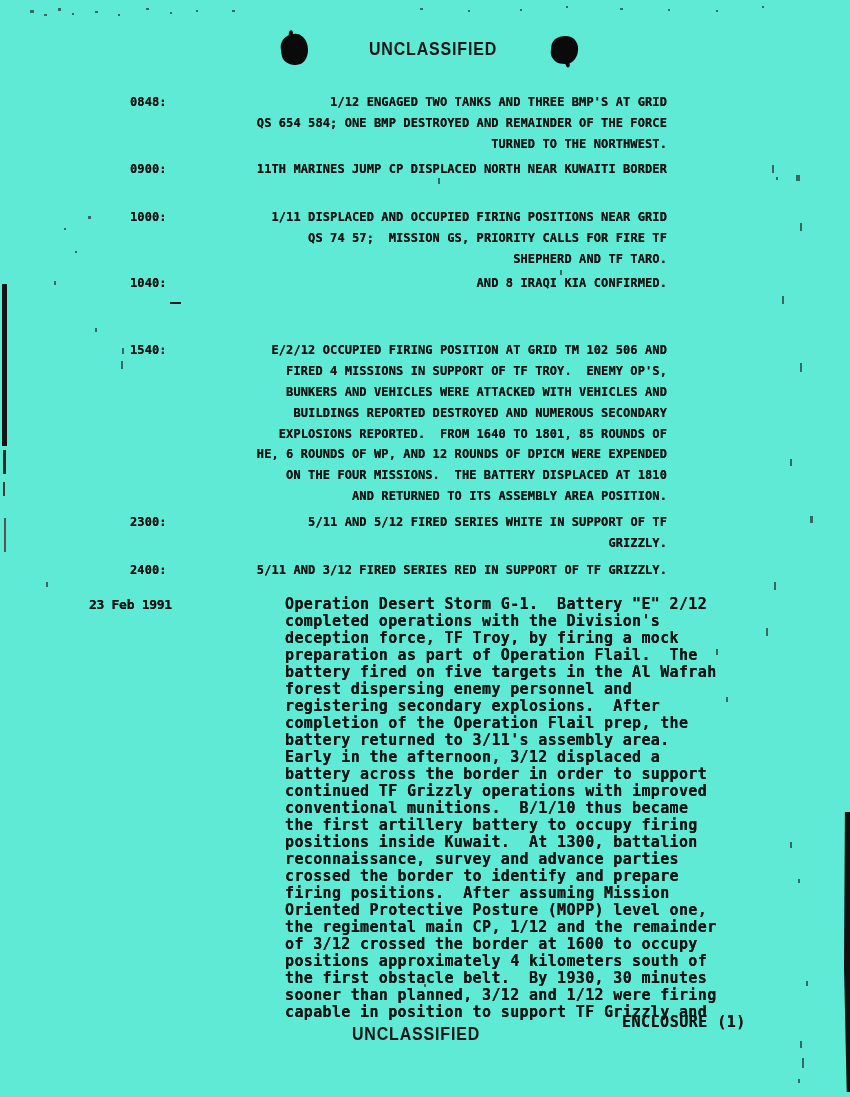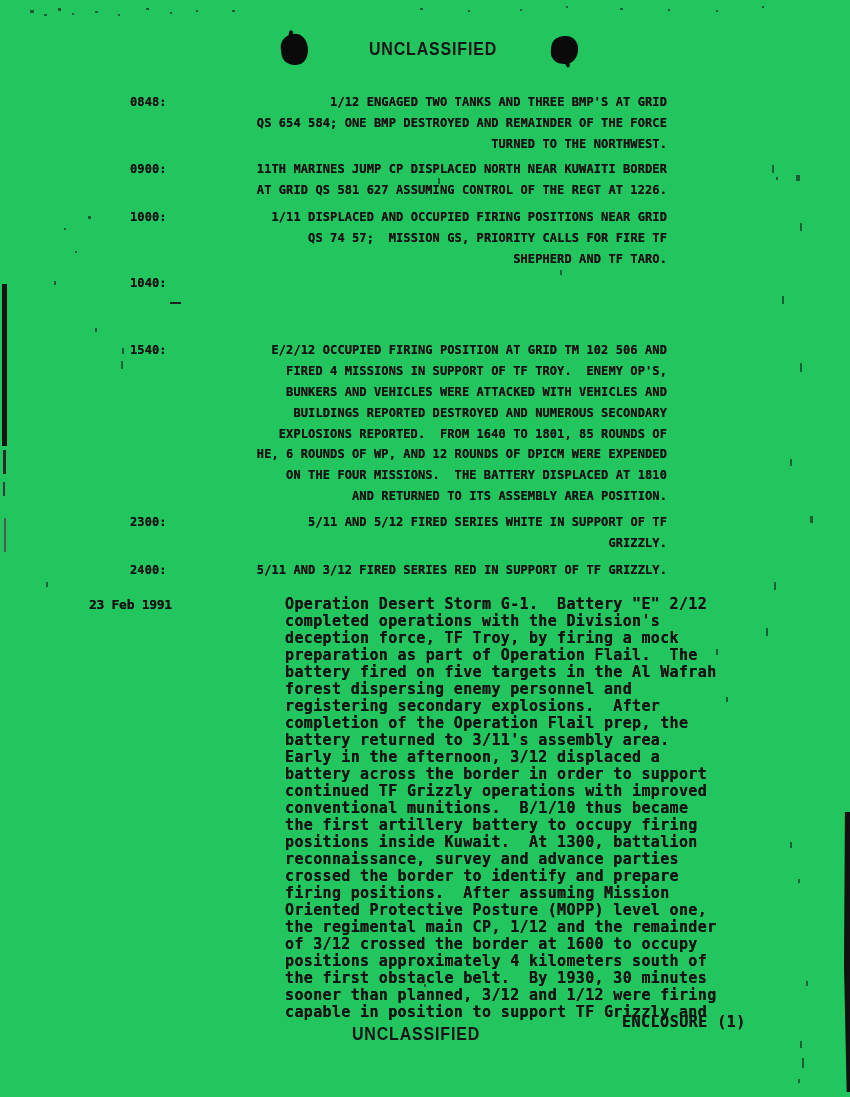--- a/index.html
+++ b/index.html
@@ -1,19 +1,19 @@
 <!DOCTYPE html>
 <html><head>
 <meta charset="utf-8">
 <style>
   html,body{margin:0;padding:0;background:#e8e8e6;}
   .page{
     position:relative;
     width:850px;height:1097px;
-    background:#22c55e;
+    background:#5eead4;
     overflow:hidden;
     font-family:"DejaVu Sans Mono", monospace;
     color:#131313;
   }
   
   .classification{
     position:absolute;
     font-family:"Liberation Sans", sans-serif;
     font-weight:bold;
     font-size:19px;
@@ -89,23 +89,23 @@
 <body>
 
 <div class="page">
 
   <div class="stamp-dot left"></div>
   <div class="classification header">UNCLASSIFIED</div>
   <div class="stamp-dot right"></div>
 
   <div id="log-entries">
       <div class="log-entry" style="top: 95px;"><span class="time">0848:</span><div class="lines"><div class="line">1/12 ENGAGED TWO TANKS AND THREE BMP'S AT GRID</div><div class="line">QS 654 584; ONE BMP DESTROYED AND REMAINDER OF THE FORCE</div><div class="line">TURNED TO THE NORTHWEST.</div></div></div>
-      <div class="log-entry" style="top: 162px;"><span class="time">0900:</span><div class="lines"><div class="line">11TH MARINES JUMP CP DISPLACED NORTH NEAR KUWAITI BORDER</div><div class="line">AT GRID QS 581 627 ASSUMING CONTROL OF THE REGT AT 1226.</div></div></div>
+      <div class="log-entry" style="top: 162px;"><span class="time">0900:</span><div class="lines"><div class="line">11TH MARINES JUMP CP DISPLACED NORTH NEAR KUWAITI BORDER</div></div></div>
       <div class="log-entry" style="top: 210px;"><span class="time">1000:</span><div class="lines"><div class="line">1/11 DISPLACED AND OCCUPIED FIRING POSITIONS NEAR GRID</div><div class="line">QS 74 57;  MISSION GS, PRIORITY CALLS FOR FIRE TF</div><div class="line">SHEPHERD AND TF TARO.</div></div></div>
-      <div class="log-entry" style="top: 276px;"><span class="time">1040:</span><div class="lines"></div></div>
+      <div class="log-entry" style="top: 276px;"><span class="time">1040:</span><div class="lines"><div class="line">AND 8 IRAQI KIA CONFIRMED.</div></div></div>
       <div class="log-entry" style="top: 343px;"><span class="time">1540:</span><div class="lines"><div class="line">E/2/12 OCCUPIED FIRING POSITION AT GRID TM 102 506 AND</div><div class="line">FIRED 4 MISSIONS IN SUPPORT OF TF TROY.  ENEMY OP'S,</div><div class="line">BUNKERS AND VEHICLES WERE ATTACKED WITH VEHICLES AND</div><div class="line">BUILDINGS REPORTED DESTROYED AND NUMEROUS SECONDARY</div><div class="line">EXPLOSIONS REPORTED.  FROM 1640 TO 1801, 85 ROUNDS OF</div><div class="line">HE, 6 ROUNDS OF WP, AND 12 ROUNDS OF DPICM WERE EXPENDED</div><div class="line">ON THE FOUR MISSIONS.  THE BATTERY DISPLACED AT 1810</div><div class="line">AND RETURNED TO ITS ASSEMBLY AREA POSITION.</div></div></div>
       <div class="log-entry" style="top: 515px;"><span class="time">2300:</span><div class="lines"><div class="line">5/11 AND 5/12 FIRED SERIES WHITE IN SUPPORT OF TF</div><div class="line">GRIZZLY.</div></div></div>
       <div class="log-entry" style="top: 563px;"><span class="time">2400:</span><div class="lines"><div class="line">5/11 AND 3/12 FIRED SERIES RED IN SUPPORT OF TF GRIZZLY.</div></div></div>
     </div>
 
   <div class="entry-date">23 Feb 1991</div>
   <div class="para" id="paragraph"><div class="para-line">Operation Desert Storm G-1.  Battery "E" 2/12</div><div class="para-line">completed operations with the Division's</div><div class="para-line">deception force, TF Troy, by firing a mock</div><div class="para-line">preparation as part of Operation Flail.  The</div><div class="para-line">battery fired on five targets in the Al Wafrah</div><div class="para-line">forest dispersing enemy personnel and</div><div class="para-line">registering secondary explosions.  After</div><div class="para-line">completion of the Operation Flail prep, the</div><div class="para-line">battery returned to 3/11's assembly area.</div><div class="para-line">Early in the afternoon, 3/12 displaced a</div><div class="para-line">battery across the border in order to support</div><div class="para-line">continued TF Grizzly operations with improved</div><div class="para-line">conventional munitions.  B/1/10 thus became</div><div class="para-line">the first artillery battery to occupy firing</div><div class="para-line">positions inside Kuwait.  At 1300, battalion</div><div class="para-line">reconnaissance, survey and advance parties</div><div class="para-line">crossed the border to identify and prepare</div><div class="para-line">firing positions.  After assuming Mission</div><div class="para-line">Oriented Protective Posture (MOPP) level one,</div><div class="para-line">the regimental main CP, 1/12 and the remainder</div><div class="para-line">of 3/12 crossed the border at 1600 to occupy</div><div class="para-line">positions approximately 4 kilometers south of</div><div class="para-line">the first obstacle belt.  By 1930, 30 minutes</div><div class="para-line">sooner than planned, 3/12 and 1/12 were firing</div><div class="para-line">capable in position to support TF Grizzly and</div></div>
 
   <div class="enclosure">ENCLOSURE (1)</div>
   <div class="classification footer">UNCLASSIFIED</div>

